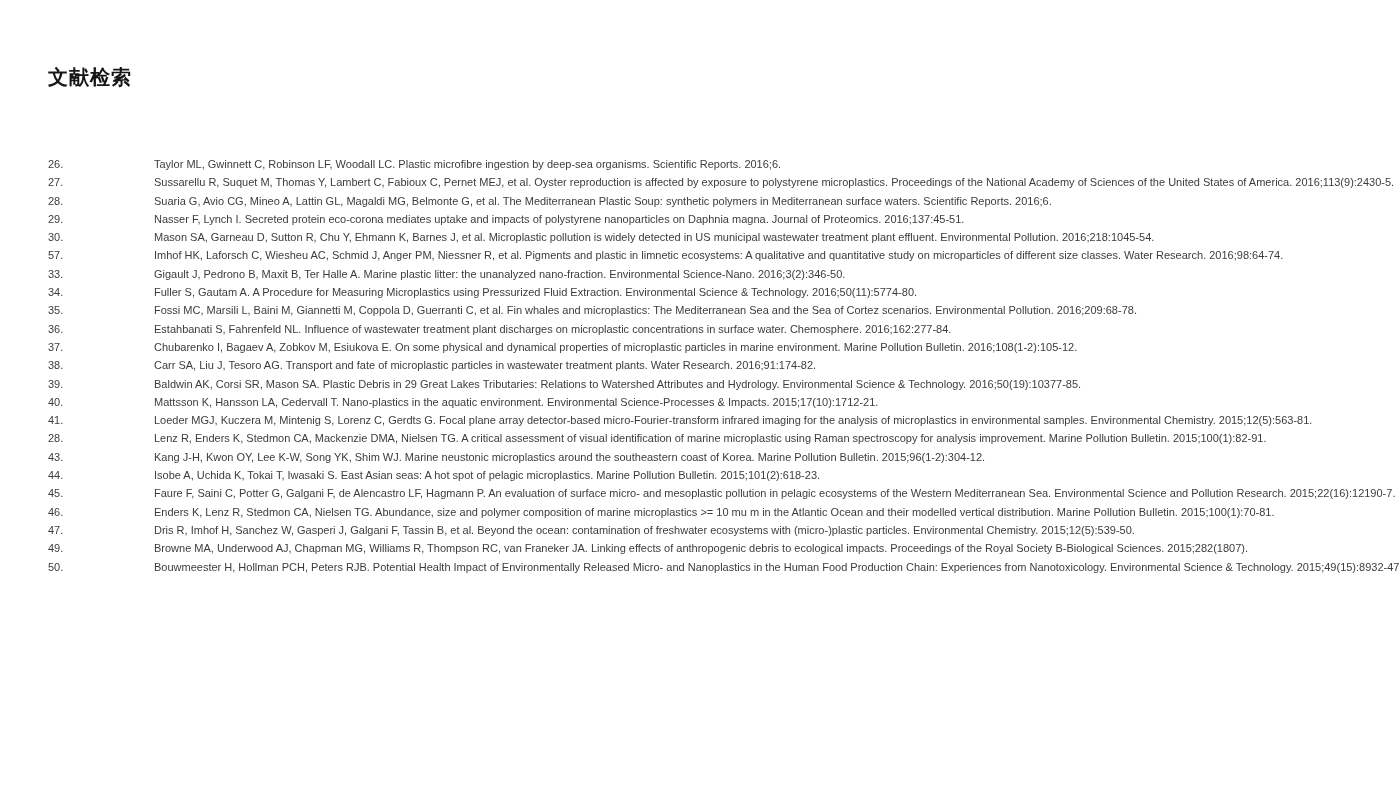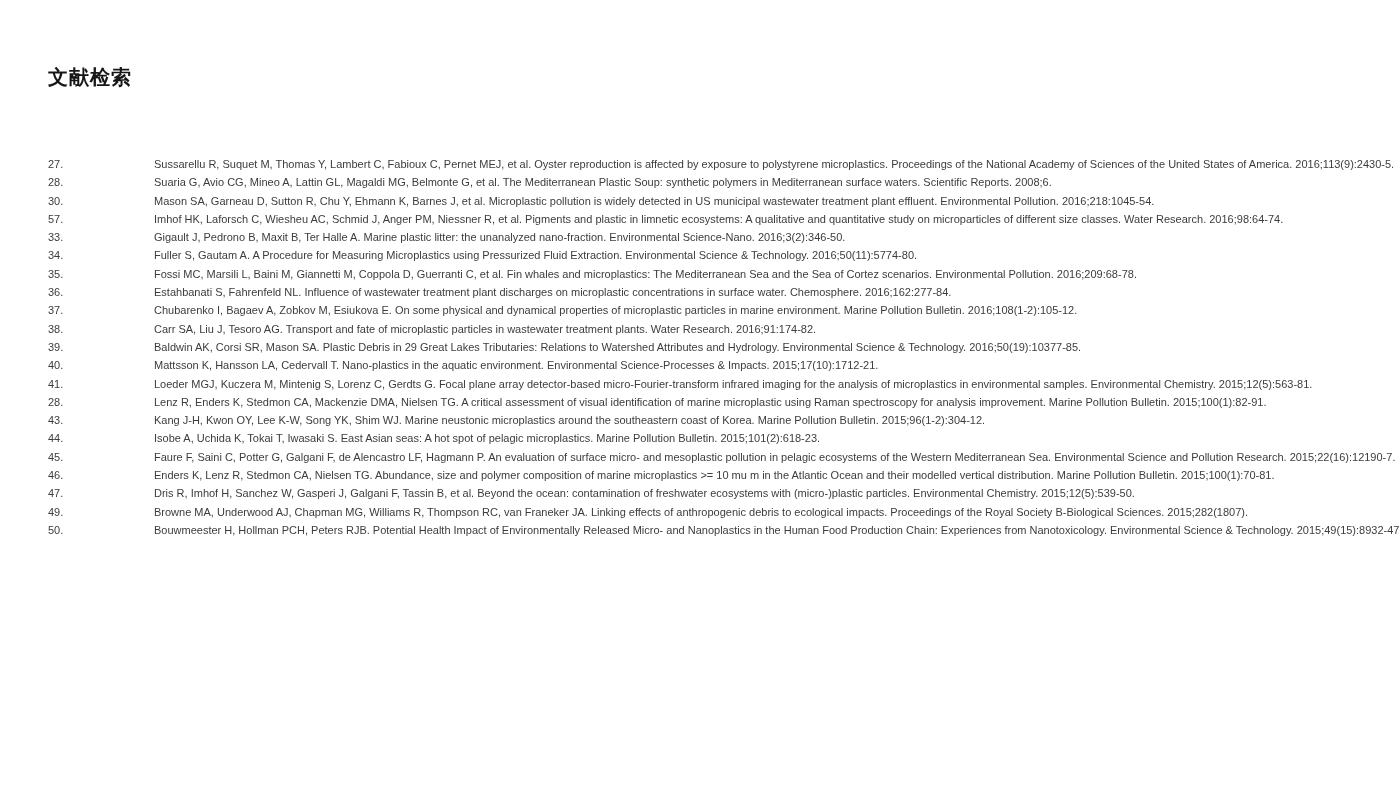--- a/index.html
+++ b/index.html
@@ -50,26 +50,34 @@
     overflow: visible;
   }
 </style>
 </head>
 <body>
 
 <div class="page">
   <div class="doc-title">文献检索</div>
   <div class="ref-list" id="ref-list">
       <div class="ref-row">
+        <span class="ref-num">26.</span>
+        <span class="ref-text">Taylor ML, Gwinnett C, Robinson LF, Woodall LC. Plastic microfibre ingestion by deep-sea organisms. Scientific Reports. 2016;6.</span>
+      </div>
+      <div class="ref-row">
         <span class="ref-num">27.</span>
         <span class="ref-text">Sussarellu R, Suquet M, Thomas Y, Lambert C, Fabioux C, Pernet MEJ, et al. Oyster reproduction is affected by exposure to polystyrene microplastics. Proceedings of the National Academy of Sciences of the United States of America. 2016;113(9):2430-5.</span>
       </div>
       <div class="ref-row">
         <span class="ref-num">28.</span>
-        <span class="ref-text">Suaria G, Avio CG, Mineo A, Lattin GL, Magaldi MG, Belmonte G, et al. The Mediterranean Plastic Soup: synthetic polymers in Mediterranean surface waters. Scientific Reports. 2008;6.</span>
+        <span class="ref-text">Suaria G, Avio CG, Mineo A, Lattin GL, Magaldi MG, Belmonte G, et al. The Mediterranean Plastic Soup: synthetic polymers in Mediterranean surface waters. Scientific Reports. 2016;6.</span>
+      </div>
+      <div class="ref-row">
+        <span class="ref-num">29.</span>
+        <span class="ref-text">Nasser F, Lynch I. Secreted protein eco-corona mediates uptake and impacts of polystyrene nanoparticles on Daphnia magna. Journal of Proteomics. 2016;137:45-51.</span>
       </div>
       <div class="ref-row">
         <span class="ref-num">30.</span>
         <span class="ref-text">Mason SA, Garneau D, Sutton R, Chu Y, Ehmann K, Barnes J, et al. Microplastic pollution is widely detected in US municipal wastewater treatment plant effluent. Environmental Pollution. 2016;218:1045-54.</span>
       </div>
       <div class="ref-row">
         <span class="ref-num">57.</span>
         <span class="ref-text">Imhof HK, Laforsch C, Wiesheu AC, Schmid J, Anger PM, Niessner R, et al. Pigments and plastic in limnetic ecosystems: A qualitative and quantitative study on microparticles of different size classes. Water Research. 2016;98:64-74.</span>
       </div>
       <div class="ref-row">

